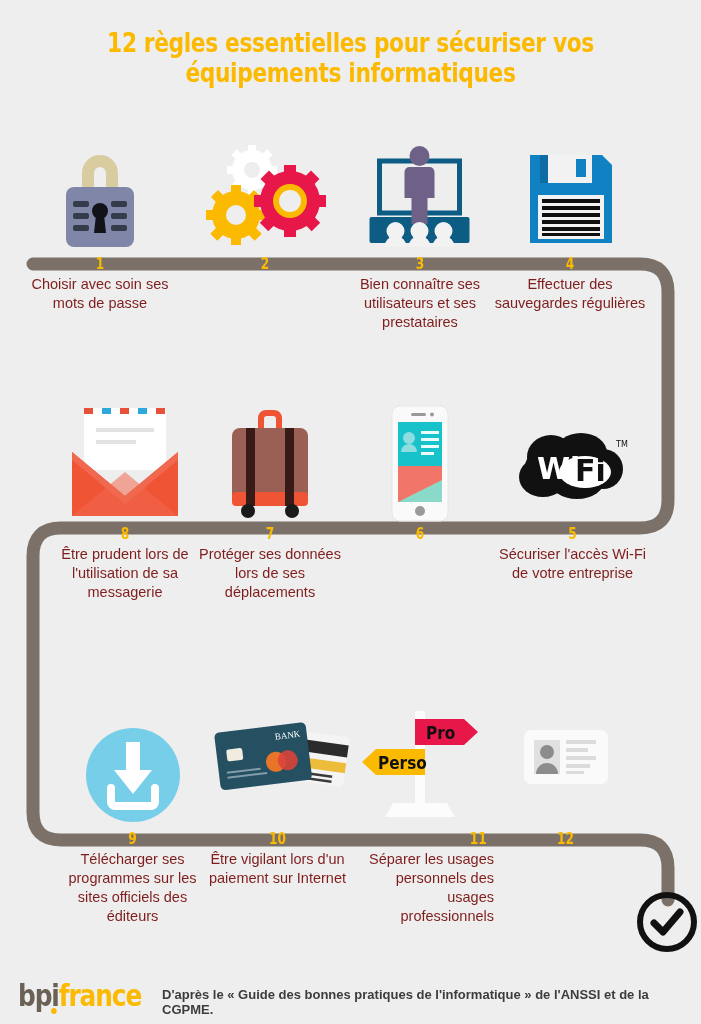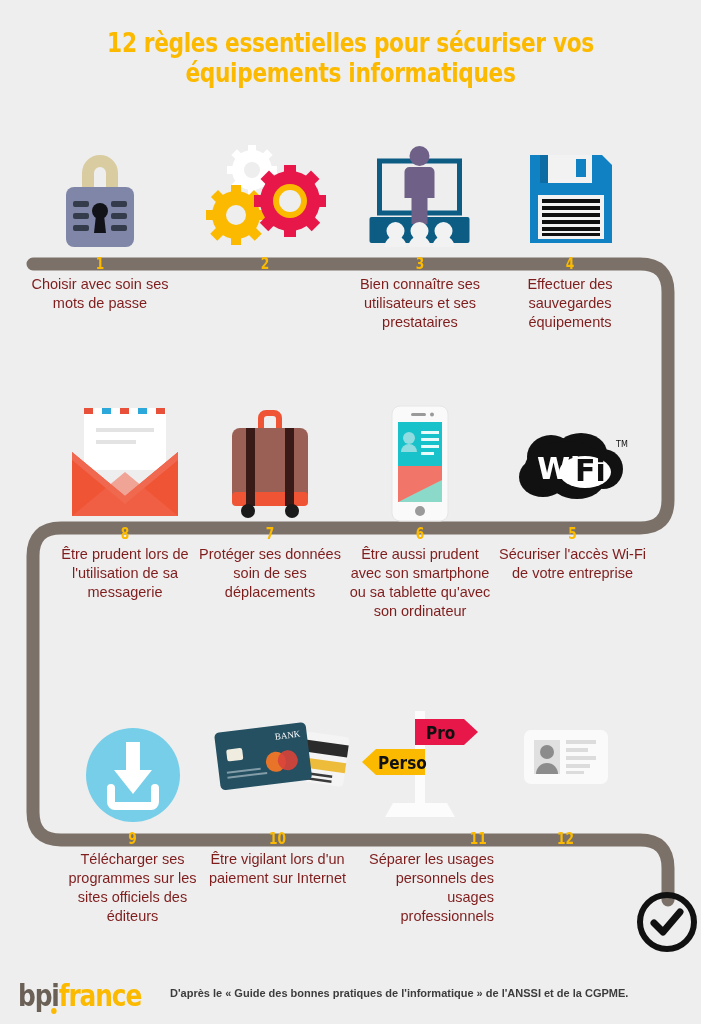--- a/index.html
+++ b/index.html
@@ -49,22 +49,22 @@
     font-weight:bold;font-size:30px;letter-spacing:-1.2px;
     transform:scaleX(0.92);transform-origin:left center;
   }
   .logo .bpi{color:#6B6056;}
   .logo .fr{color:#FBBA00;}
   .logo .dot{
     position:absolute;left:36px;top:30px;width:6px;height:6px;
     background:#FBBA00;border-radius:50%;
   }
   .credit{
-    position:absolute;left:170px;top:23px;
-    color:#3C3C3C;font-size:11px;font-weight:bold;
+    position:absolute;left:162px;top:23px;
+    color:#3C3C3C;font-size:13px;font-weight:bold;
   }
 </style>
 </head>
 <body>
 
 <div id="root">
 
   <div class="title">
     <span>12 règles essentielles pour sécuriser vos</span>
     <span class="l2">équipements informatiques</span>
@@ -174,21 +174,21 @@
           <rect x="22" y="56" width="58" height="4"></rect>
           <rect x="22" y="63" width="58" height="4"></rect>
           <rect x="22" y="70" width="58" height="4"></rect>
           <rect x="22" y="77" width="58" height="4"></rect>
           <rect x="22" y="84" width="58" height="4"></rect>
           <rect x="22" y="90" width="58" height="3"></rect>
         </g>
       </svg>
     </div>
     <span class="num">4</span>
-    <div class="cap">Effectuer des sauvegardes équipements</div>
+    <div class="cap">Effectuer des sauvegardes régulières</div>
   </div>
 
   <div class="cell" style="left:45px;top:395px;width:160px;">
     <div class="icon-box" style="height:130px;">
 
       <svg class="ic" width="118" height="125" viewBox="0 0 118 125">
         <rect x="18" y="8" width="82" height="62" fill="#FFFFFF"></rect>
         <g>
           <rect x="18" y="8" width="82" height="6" fill="#FFFFFF"></rect>
           <rect x="18" y="8" width="9" height="6" fill="#E8503A"></rect>
@@ -215,21 +215,21 @@
         <path d="M36,28 L36,18 a8,8 0 0 1 8,-8 h8 a8,8 0 0 1 8,8 L60,28 L54,28 L54,19 a3,3 0 0 0 -3,-3 h-6 a3,3 0 0 0 -3,3 L42,28 Z" fill="#EF5435"></path>
         <rect x="10" y="28" width="76" height="78" rx="8" fill="#9B6055"></rect>
         <rect x="10" y="92" width="76" height="14" rx="4" fill="#EF5435"></rect>
         <rect x="24" y="28" width="9" height="78" fill="#3A1A16"></rect>
         <rect x="63" y="28" width="9" height="78" fill="#3A1A16"></rect>
         <circle cx="26" cy="111" r="7" fill="#1A1A1A"></circle>
         <circle cx="70" cy="111" r="7" fill="#1A1A1A"></circle>
       </svg>
     </div>
     <span class="num">7</span>
-    <div class="cap">Protéger ses données soin de ses déplacements</div>
+    <div class="cap">Protéger ses données lors de ses déplacements</div>
   </div>
 
   <div class="cell" style="left:340px;top:395px;width:160px;">
     <div class="icon-box" style="height:130px;">
 
       <svg class="ic" width="72" height="125" viewBox="0 0 72 125">
         <rect x="8" y="6" width="56" height="115" rx="8" fill="#FAFAFA" stroke="#E6E6E6" stroke-width="1"></rect>
         <rect x="27" y="13" width="15" height="3" rx="1.5" fill="#9A9A9A"></rect>
         <circle cx="48" cy="14.5" r="2" fill="#9A9A9A"></circle>
         <rect x="14" y="22" width="44" height="80" fill="#17C2CA"></rect>
@@ -242,21 +242,20 @@
           <rect x="37" y="52" width="13" height="3"></rect>
         </g>
         <rect x="14" y="66" width="44" height="36" fill="#8BD9C8"></rect>
         <path d="M14,66 L58,66 L58,80 L14,102 Z" fill="#F2756A"></path>
         <path d="M14,66 L58,66 L58,102 L14,102 Z" fill="none"></path>
         <path d="M14,66 L58,66 L58,78 L14,102 Z" fill="#F2756A"></path>
         <circle cx="36" cy="111" r="5" fill="#9A9A9A"></circle>
       </svg>
     </div>
     <span class="num">6</span>
-    <div class="cap">Être aussi prudent avec son smartphone ou sa tablette qu'avec son ordinateur</div>
   </div>
 
   <div class="cell" style="left:495px;top:395px;width:155px;">
     <div class="icon-box" style="height:130px;">
 
       <div class="ic" style="bottom:22px;width:120px;height:72px;">
         <svg width="120" height="72" viewBox="0 0 120 72">
           <g fill="#111111">
             <ellipse cx="38" cy="26" rx="24" ry="22"></ellipse>
             <ellipse cx="68" cy="22" rx="26" ry="20"></ellipse>

